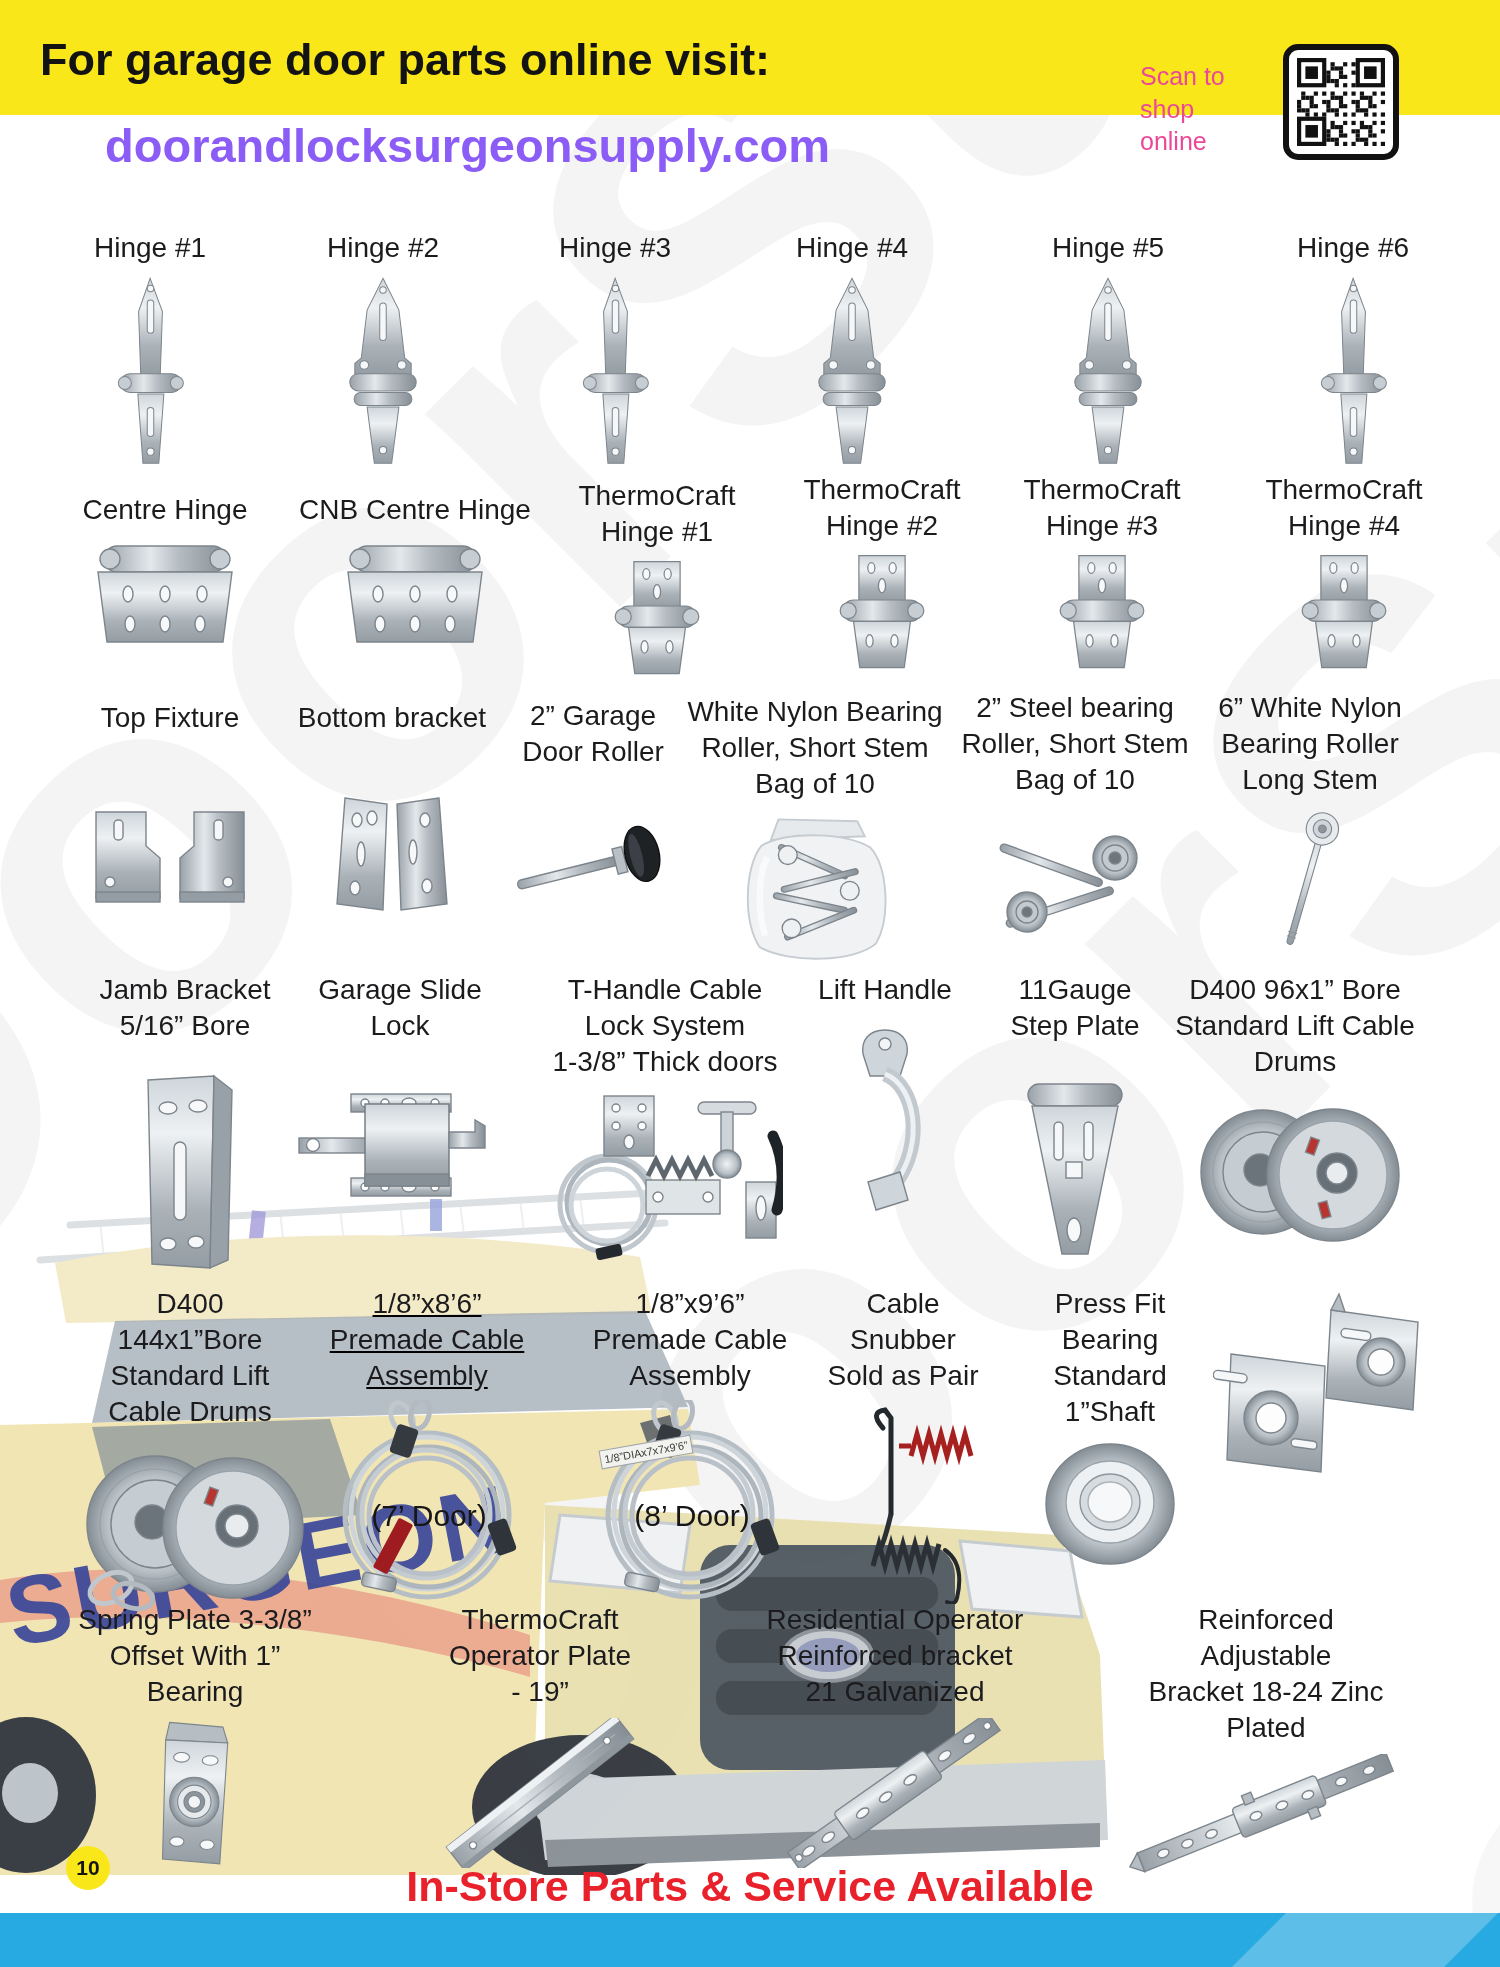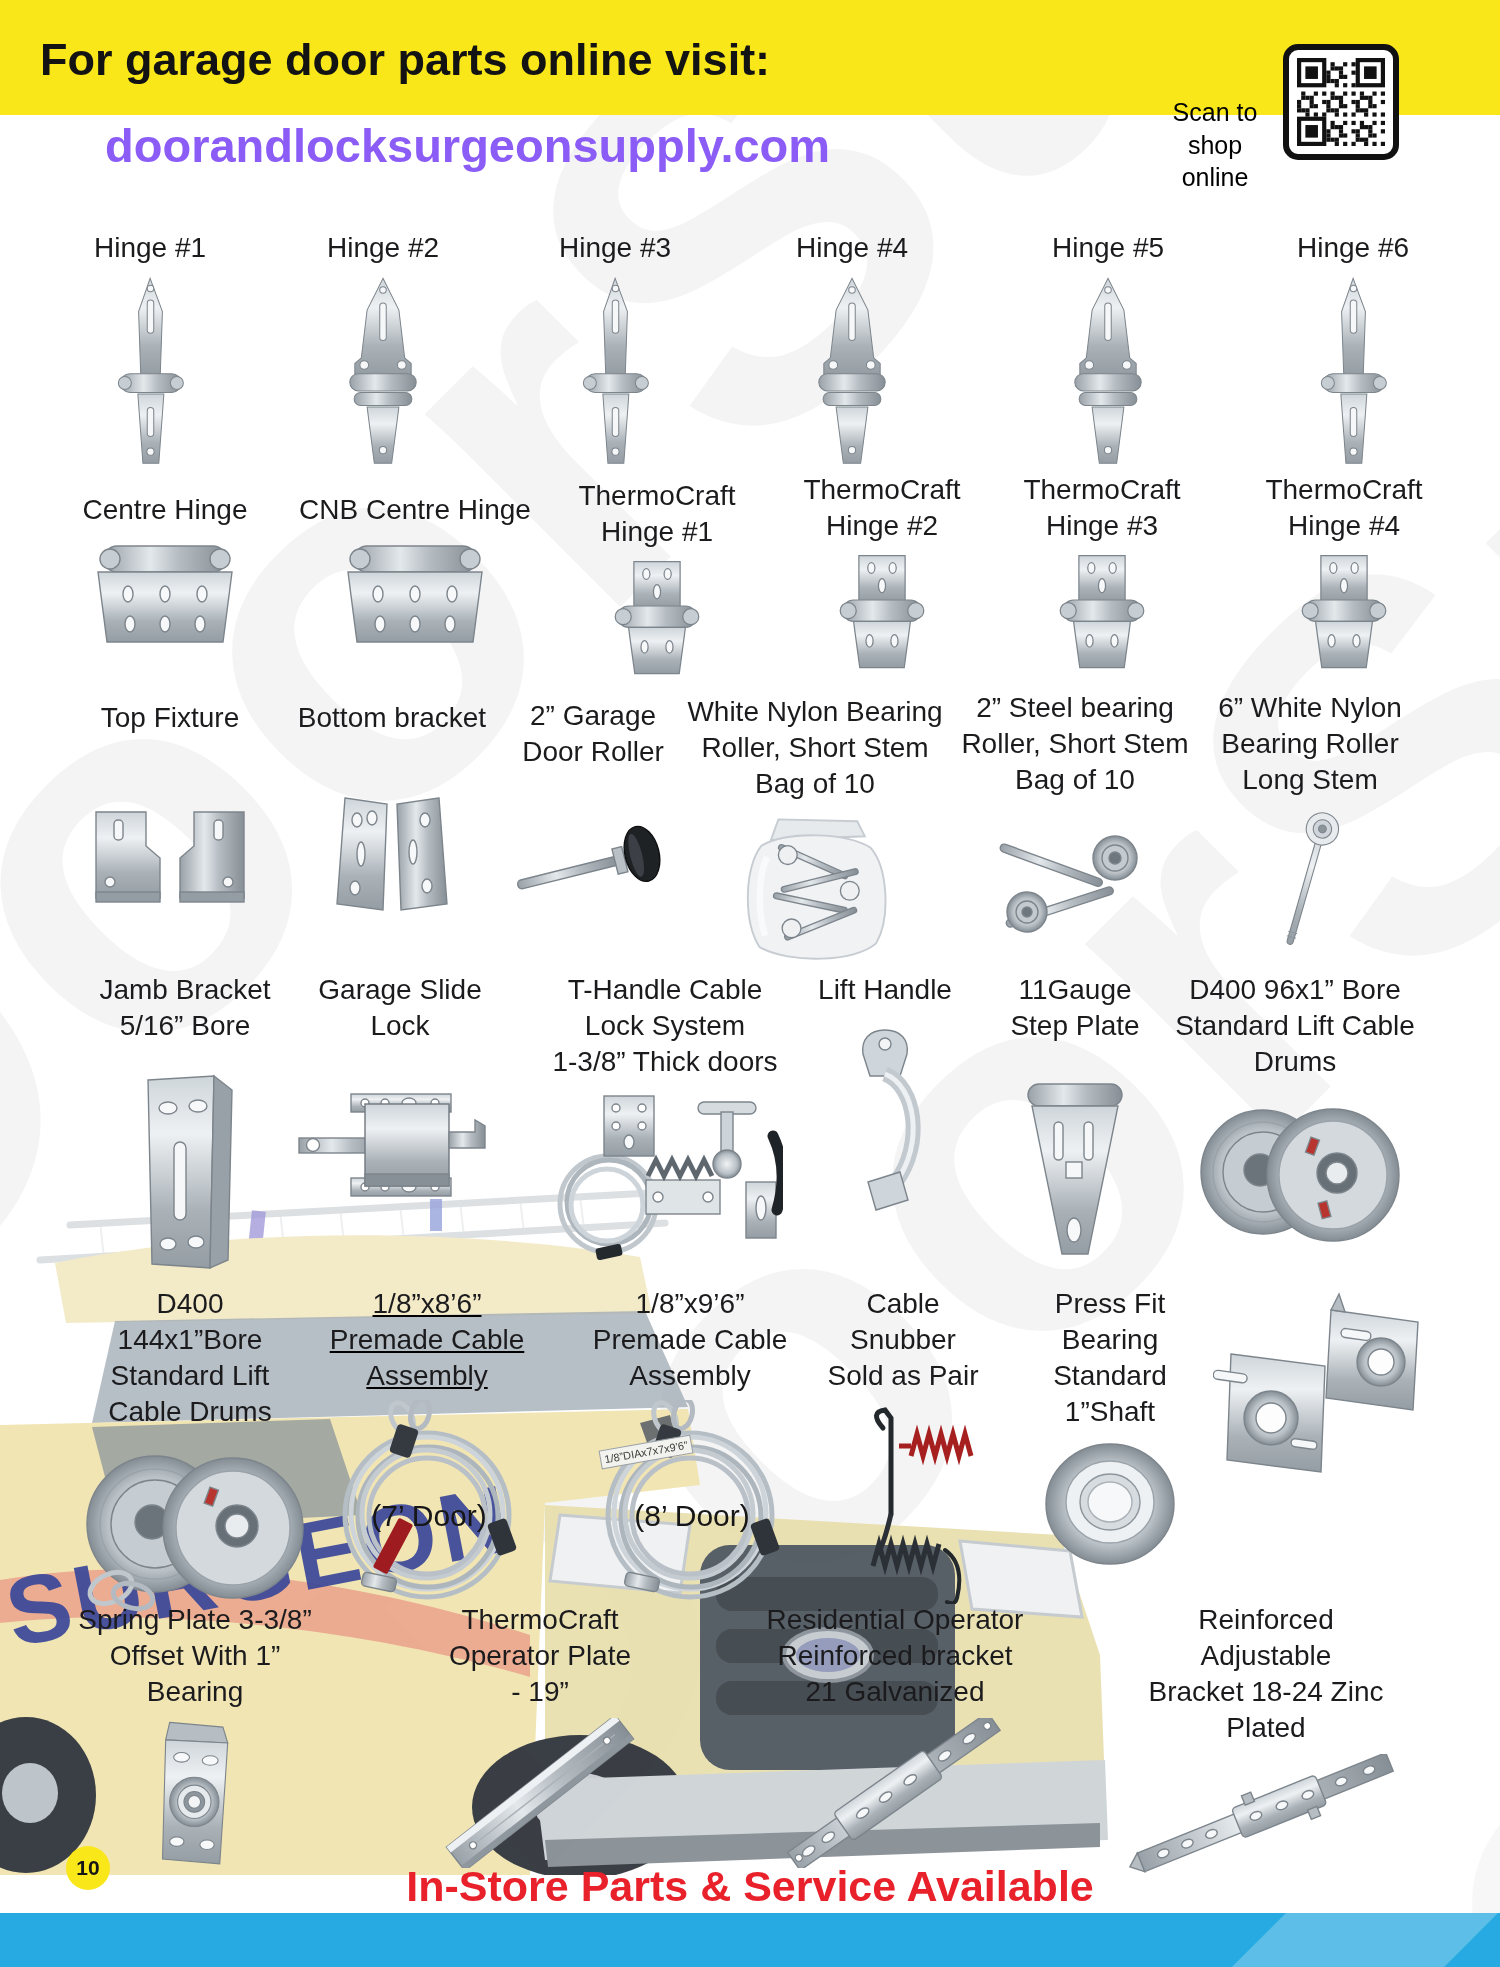--- a/index.html
+++ b/index.html
@@ -10,22 +10,22 @@
   
   .wm{position:absolute;z-index:1;font-weight:bold;font-size:520px;color:rgba(75,75,80,0.06);
       white-space:nowrap;transform:rotate(-45deg);transform-origin:0 0;pointer-events:none;letter-spacing:10px;}
   .wm-wedge{position:absolute;z-index:6;left:1040px;top:1840px;width:700px;height:150px;
       background:rgba(255,255,255,0.25);transform:rotate(-45deg);pointer-events:none;}
 
   
   #banner{position:absolute;z-index:4;left:0;top:0;width:1500px;height:115px;}
   #banner-text{position:absolute;left:40px;top:34px;font-size:45px;font-weight:bold;color:#131313;}
   #site-url{position:absolute;z-index:4;left:105px;top:118px;font-size:47px;font-weight:bold;}
-  #scan-text{position:absolute;z-index:5;left:1140px;top:60px;width:150px;text-align:center;
-      font-size:25px;color:#000000;line-height:1.3;white-space:pre-line;margin-top:36px;}
+  #scan-text{position:absolute;z-index:5;left:1140px;top:60px;width:150px;
+      font-size:25px;color:#ec4899;line-height:1.3;white-space:pre-line;}
   #qr{position:absolute;z-index:5;left:1283px;top:44px;}
 
   
   .cell{position:absolute;z-index:3;width:340px;text-align:center;}
   .plabel{font-size:28px;line-height:36px;color:#1b1b1d;white-space:pre-line;}
   .pimg{display:flex;justify-content:center;}
 
   
   #truck{position:absolute;z-index:2;left:0;top:1185px;pointer-events:none;}
 

